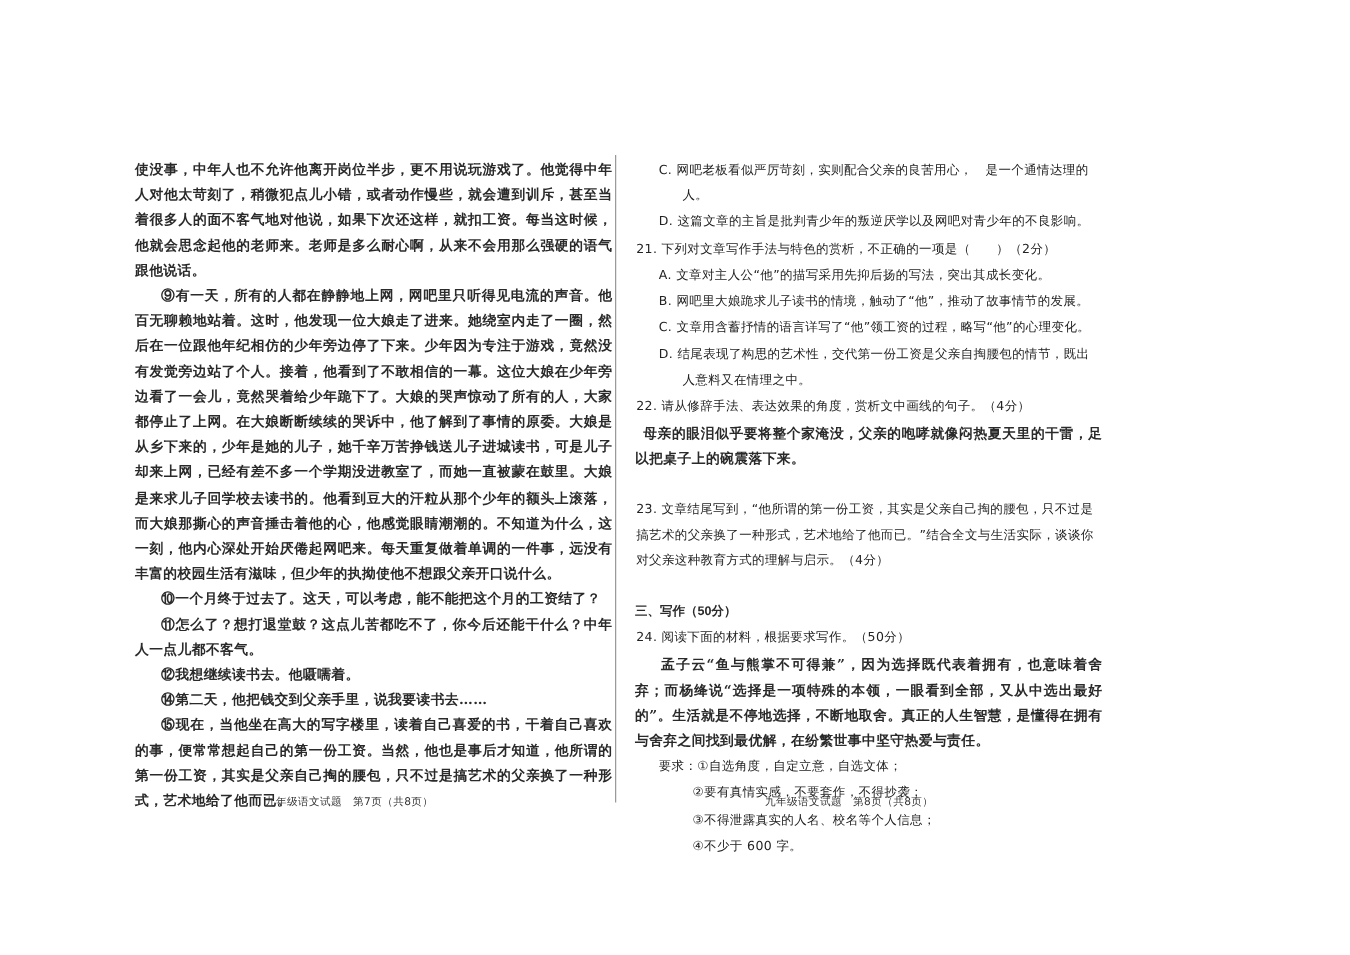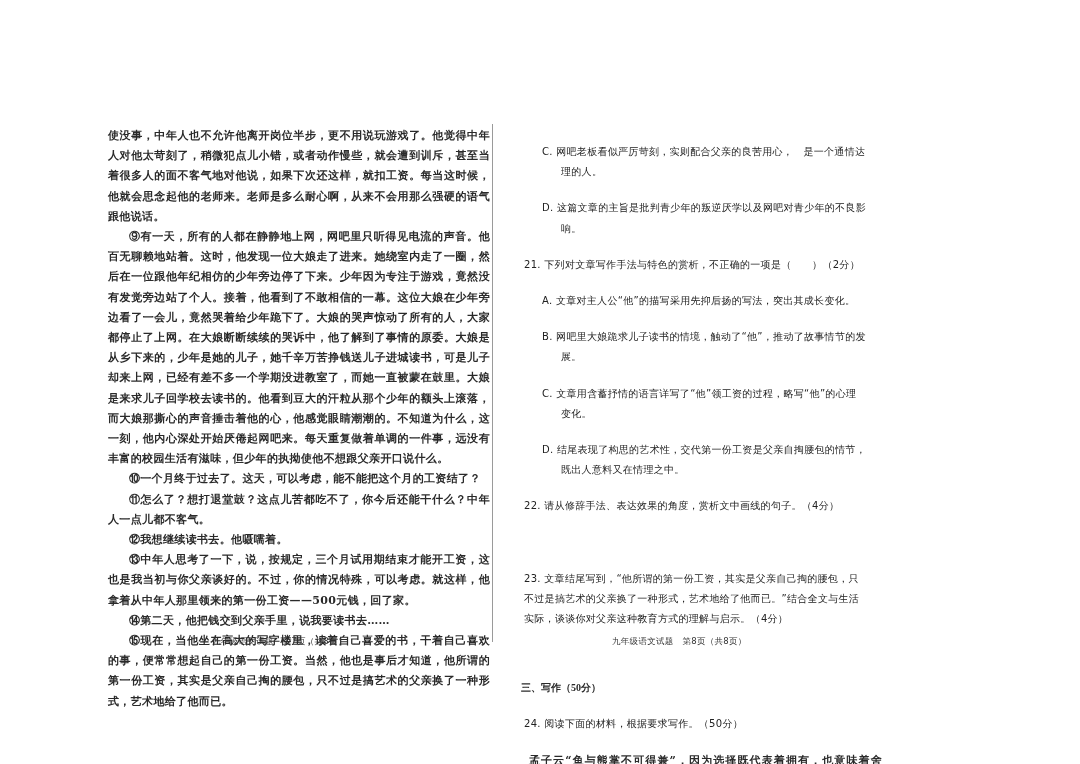--- a/index.html
+++ b/index.html
@@ -3,58 +3,58 @@
 <meta charset="utf-8">
 <style>
   html, body { margin:0; padding:0; background:#ffffff; }
   body { width:1080px; height:764px; position:relative; overflow:hidden;
          font-family:"DejaVu Serif","Liberation Serif",serif; color:#2a2a2a; }
   .page { position:absolute; top:0; }
   .left { left:108px; width:382px; top:126px; }
   .right { left:508px; width:374px; top:126px; }
   .p { font-size:11px; line-height:20.2px; margin:0; text-align:justify; font-weight:bold; letter-spacing:0.35px; }
   .ind { text-indent:1.9em; }
-  .q { font-family:"DejaVu Sans","Liberation Sans",sans-serif; font-weight:normal; font-size:10px; line-height:20.2px; margin:16px; letter-spacing:0.3px; color:#222; }
+  .q { font-family:"DejaVu Sans","Liberation Sans",sans-serif; font-weight:normal; font-size:10px; line-height:20.2px; margin:1px; letter-spacing:0.3px; color:#222; }
   .optwrap { padding-left:37px; text-indent:-19px; }
   .divider { position:absolute; left:492px; top:124px; width:1px; height:518px; background:#9a9a9a; }
   .footer { position:absolute; top:636px; font-size:8.5px; font-family:"DejaVu Sans","Liberation Sans",sans-serif; color:#333; letter-spacing:0.3px; font-weight:normal; }
   .footer-left { left:212px; }
   .footer-right { left:612px; }
   .gap { height:20px; }
-  .h3 { font-family:Liberation Serif, serif; font-size:10px; font-weight:bold; line-height:20.2px; margin:13px; }
+  .h3 { font-family:Liberation Sans, sans-serif; font-size:10px; font-weight:bold; line-height:20.2px; margin:0; }
   .req { padding-left:18px; }
   .req2 { padding-left:45px; }
   .material { font-size:11px; }
 </style>
 </head>
 <body>
 
 <div class="page left">
   <p class="p">使没事，中年人也不允许他离开岗位半步，更不用说玩游戏了。他觉得中年人对他太苛刻了，稍微犯点儿小错，或者动作慢些，就会遭到训斥，甚至当着很多人的面不客气地对他说，如果下次还这样，就扣工资。每当这时候，他就会思念起他的老师来。老师是多么耐心啊，从来不会用那么强硬的语气跟他说话。</p>
   <p class="p ind">⑨有一天，所有的人都在静静地上网，网吧里只听得见电流的声音。他百无聊赖地站着。这时，他发现一位大娘走了进来。她绕室内走了一圈，然后在一位跟他年纪相仿的少年旁边停了下来。少年因为专注于游戏，竟然没有发觉旁边站了个人。接着，他看到了不敢相信的一幕。这位大娘在少年旁边看了一会儿，竟然哭着给少年跪下了。大娘的哭声惊动了所有的人，大家都停止了上网。在大娘断断续续的哭诉中，他了解到了事情的原委。大娘是从乡下来的，少年是她的儿子，她千辛万苦挣钱送儿子进城读书，可是儿子却来上网，已经有差不多一个学期没进教室了，而她一直被蒙在鼓里。大娘是来求儿子回学校去读书的。他看到豆大的汗粒从那个少年的额头上滚落，而大娘那撕心的声音捶击着他的心，他感觉眼睛潮潮的。不知道为什么，这一刻，他内心深处开始厌倦起网吧来。每天重复做着单调的一件事，远没有丰富的校园生活有滋味，但少年的执拗使他不想跟父亲开口说什么。</p>
   <p class="p ind">⑩一个月终于过去了。这天，可以考虑，能不能把这个月的工资结了？</p>
   <p class="p ind">⑪怎么了？想打退堂鼓？这点儿苦都吃不了，你今后还能干什么？中年人一点儿都不客气。</p>
   <p class="p ind">⑫我想继续读书去。他嗫嚅着。</p>
-  <p class="p ind">⑬中年人思考了一下，说，按规定，三个月试用期结束才能开工资，这也是我当初与你父亲谈好的。不过，你的情况特殊，可以考虑。就这样，他拿着从中年人那里领来的第一份工资——500元钱，回了家。</p>
   <p class="p ind">⑭第二天，他把钱交到父亲手里，说我要读书去……</p>
   <p class="p ind">⑮现在，当他坐在高大的写字楼里，读着自己喜爱的书，干着自己喜欢的事，便常常想起自己的第一份工资。当然，他也是事后才知道，他所谓的第一份工资，其实是父亲自己掏的腰包，只不过是搞艺术的父亲换了一种形式，艺术地给了他而已。</p>
 
 </div>
 
 <div class="divider"></div>
 
 <div class="page right">
   <p class="q optwrap">C. 网吧老板看似严厉苛刻，实则配合父亲的良苦用心，　是一个通情达理的人。</p>
   <p class="q optwrap">D. 这篇文章的主旨是批判青少年的叛逆厌学以及网吧对青少年的不良影响。</p>
   <p class="q">21. 下列对文章写作手法与特色的赏析，不正确的一项是（　　）（2分）</p>
   <p class="q optwrap">A. 文章对主人公“他”的描写采用先抑后扬的写法，突出其成长变化。</p>
   <p class="q optwrap">B. 网吧里大娘跪求儿子读书的情境，触动了“他”，推动了故事情节的发展。</p>
   <p class="q optwrap">C. 文章用含蓄抒情的语言详写了“他”领工资的过程，略写“他”的心理变化。</p>
   <p class="q optwrap">D. 结尾表现了构思的艺术性，交代第一份工资是父亲自掏腰包的情节，既出人意料又在情理之中。</p>
   <p class="q">22. 请从修辞手法、表达效果的角度，赏析文中画线的句子。（4分）</p>
+  <p class="p ind" style="text-indent:0.6em;">母亲的眼泪似乎要将整个家淹没，父亲的咆哮就像闷热夏天里的干雷，足以把桌子上的碗震落下来。</p>
   <div class="gap"></div>
   <p class="q">23. 文章结尾写到，“他所谓的第一份工资，其实是父亲自己掏的腰包，只不过是搞艺术的父亲换了一种形式，艺术地给了他而已。”结合全文与生活实际，谈谈你对父亲这种教育方式的理解与启示。（4分）</p>
   <div class="gap"></div>
   <p class="h3">三、写作（50分）</p>
   <p class="q">24. 阅读下面的材料，根据要求写作。（50分）</p>
   <p class="p ind material">孟子云“鱼与熊掌不可得兼”，因为选择既代表着拥有，也意味着舍弃；而杨绛说“选择是一项特殊的本领，一眼看到全部，又从中选出最好的”。生活就是不停地选择，不断地取舍。真正的人生智慧，是懂得在拥有与舍弃之间找到最优解，在纷繁世事中坚守热爱与责任。</p>
   <p class="q req">要求：①自选角度，自定立意，自选文体；</p>
   <p class="q req2">②要有真情实感，不要套作，不得抄袭；</p>
   <p class="q req2">③不得泄露真实的人名、校名等个人信息；</p>
   <p class="q req2">④不少于 600 字。</p>

